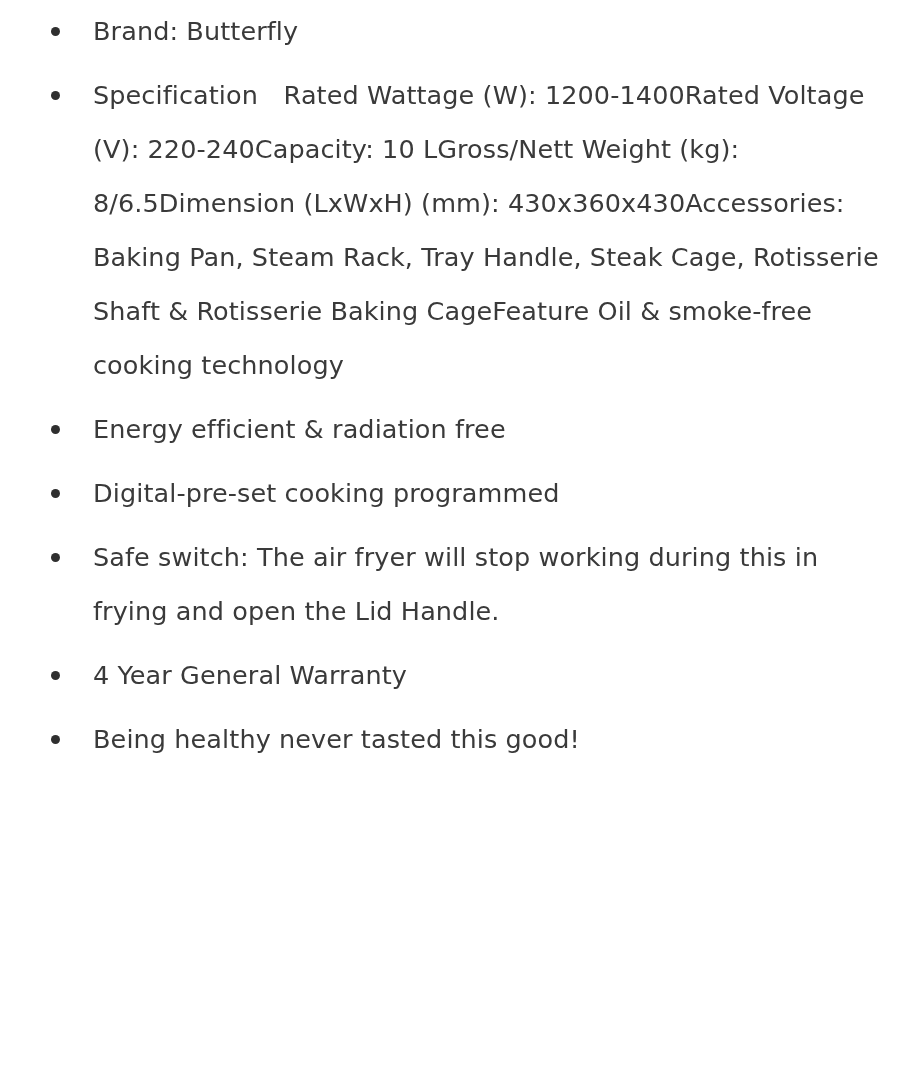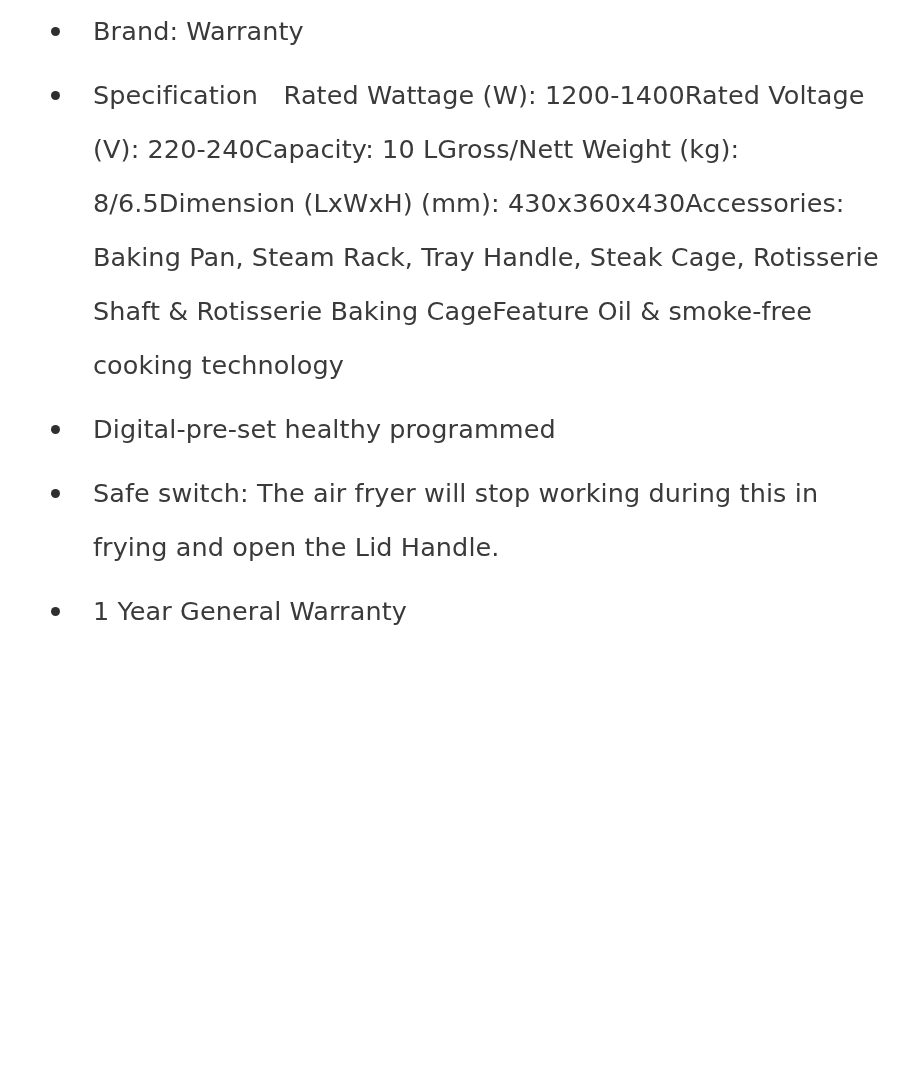--- a/index.html
+++ b/index.html
@@ -40,18 +40,20 @@
     width: 9px;
     height: 9px;
     border-radius: 50%;
     background: #2f2f2f;
   }
 </style>
 </head>
 <body>
 
 <ul class="product-features">
-  <li class="feature-item">Brand: Warranty</li>
+  <li class="feature-item">Brand: Butterfly</li>
   <li class="feature-item">Specification Rated Wattage (W): 1200-1400Rated Voltage (V): 220-240Capacity: 10 LGross/Nett Weight (kg): 8/6.5Dimension (LxWxH) (mm): 430x360x430Accessories: Baking Pan, Steam Rack, Tray Handle, Steak Cage, Rotisserie Shaft &amp; Rotisserie Baking CageFeature Oil &amp; smoke-free cooking technology</li>
-  <li class="feature-item">Digital-pre-set healthy programmed</li>
+  <li class="feature-item">Energy efficient &amp; radiation free</li>
+  <li class="feature-item">Digital-pre-set cooking programmed</li>
   <li class="feature-item">Safe switch: The air fryer will stop working during this in frying and open the Lid Handle.</li>
-  <li class="feature-item">1 Year General Warranty</li>
+  <li class="feature-item">4 Year General Warranty</li>
+  <li class="feature-item">Being healthy never tasted this good!</li>
 </ul>
 
 </body></html>

